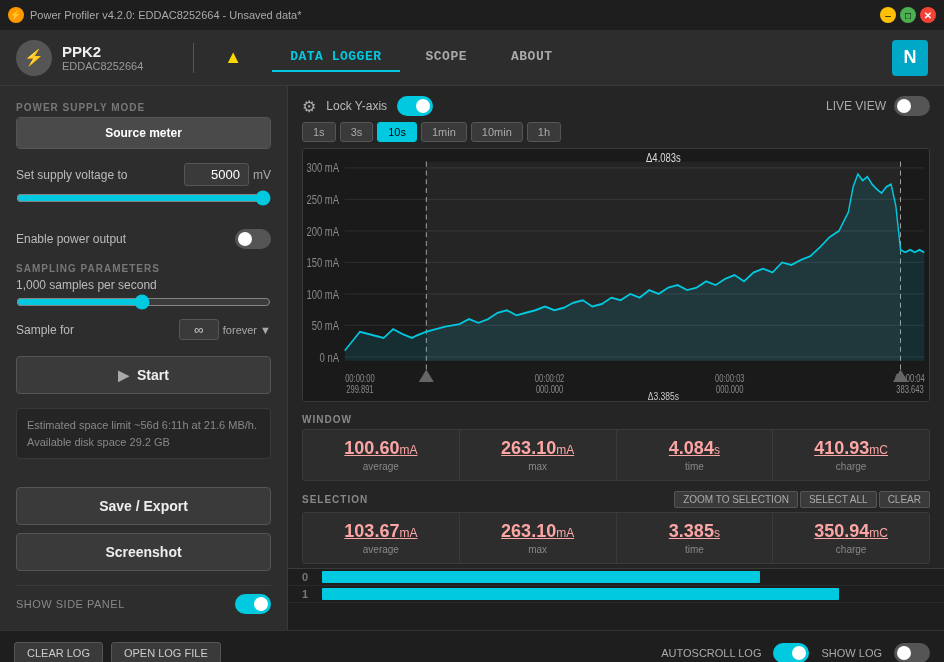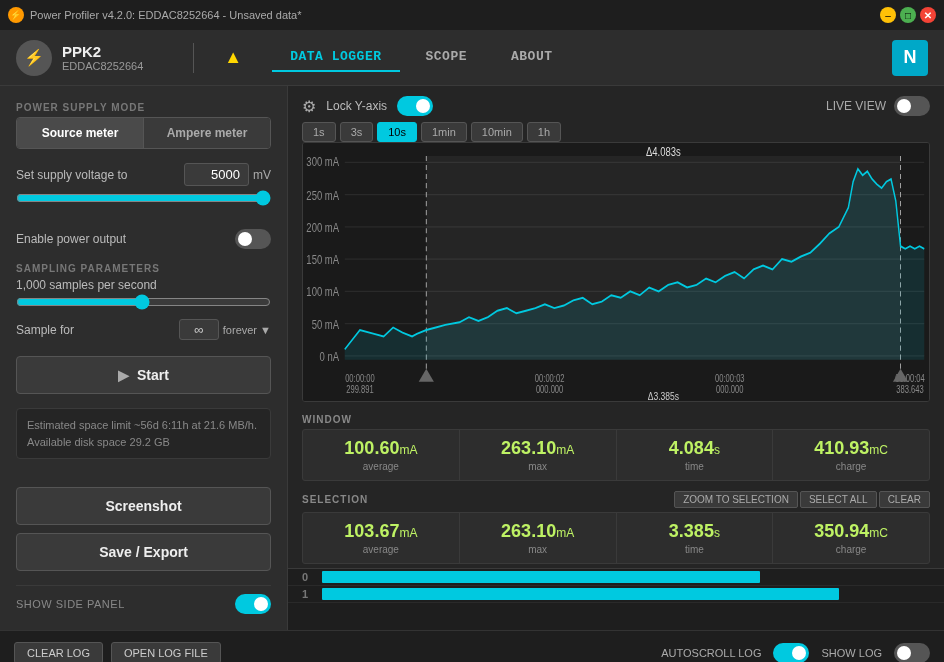--- a/index.html
+++ b/index.html
@@ -86,21 +86,21 @@
     .chart-wrapper { flex: 1; position: relative; background: #1e1e1e; border: 1px solid #3a3a3a; border-radius: 3px; overflow: hidden; }
     .chart-svg { width: 100%; height: 100%; }
     .y-axis-label { font-size: 10px; fill: #888; }
     .delta-label { font-size: 10px; fill: #ddd; }
 
     
     .stats-section { padding: 6px 14px 4px 14px; }
     .stats-header { font-size: 10px; font-weight: 700; color: #888; letter-spacing: 1px; margin-bottom: 4px; }
     .stats-grid { display: grid; grid-template-columns: repeat(4, 1fr); gap: 1px; background: #3a3a3a; border: 1px solid #3a3a3a; border-radius: 3px; overflow: hidden; }
     .stat-cell { background: #2d2d2d; padding: 8px 10px; text-align: center; }
-    .stat-value { font-size: 18px; font-weight: 700; color: #bef264; }
+    .stat-value { font-size: 18px; font-weight: 700; color: #fca5a5; text-decoration: underline; }
     .stat-value .stat-unit { font-size: 12px; font-weight: 400; }
     .stat-label { font-size: 10px; color: #888; margin-top: 2px; }
 
     .selection-header { display: flex; align-items: center; justify-content: space-between; margin-bottom: 4px; }
     .selection-title { font-size: 10px; font-weight: 700; color: #888; letter-spacing: 1px; }
     .selection-btns { display: flex; gap: 2px; }
     .sel-btn { background: #3a3a3a; border: 1px solid #555; color: #aaa; padding: 2px 8px; font-size: 10px; border-radius: 2px; cursor: pointer; }
 
     
     #log-area { height: 62px; background: #1e1e1e; border-top: 1px solid #3a3a3a; display: flex; flex-direction: column; overflow: hidden; }
@@ -157,21 +157,20 @@
 </div>
 
 <div id="main">
 
   <div id="sidebar">
 
     <div>
       <div class="section-label">POWER SUPPLY MODE</div>
       <div class="tab-group">
         <button class="tab-btn active">Source meter</button>
-        <button class="tab-btn">Ampere meter</button>
       </div>
     </div>
 
     <div>
       <div class="form-row">
         <span class="form-label">Set supply voltage to</span>
         <div class="form-value-box">
           <input class="num-input" type="text" value="5000" style="">
           <span class="unit-label">mV</span>
         </div>
@@ -210,24 +209,24 @@
 
     <button class="big-btn">
       <span class="play-icon">▶</span>
       <span>Start</span>
     </button>
 
     <div class="info-box">Estimated space limit ~56d 6:11h at 21.6 MB/h. Available disk space 29.2 GB</div>
 
     <div class="sidebar-bottom">
       <button class="big-btn">
-        <span>Screenshot</span>
+        <span>Save / Export</span>
       </button>
       <button class="big-btn">
-        <span>Save / Export</span>
+        <span>Screenshot</span>
       </button>
     </div>
 
     <div class="show-panel-row">
       <span class="show-panel-label">SHOW SIDE PANEL</span>
       <label class="toggle">
         <input type="checkbox" checked="" style="">
         <span class="toggle-slider"></span>
       </label>
     </div>
@@ -245,21 +244,21 @@
           <span class="toggle-slider"></span>
         </label>
         <div class="live-view-row">
           <span>LIVE VIEW</span>
           <label class="toggle" style="width:36px;height:20px;">
             <input type="checkbox" style="">
             <span class="toggle-slider"></span>
           </label>
         </div>
       </div>
-      <div class="time-btns" style="align-items:flex-end;">
+      <div class="time-btns" style="margin-bottom:6px;align-items:flex-end;">
         <button class="time-btn">1s</button>
         <button class="time-btn">3s</button>
         <button class="time-btn active">10s</button>
         <button class="time-btn">1min</button>
         <button class="time-btn">10min</button>
         <button class="time-btn">1h</button>
       </div>
 
       <div class="chart-wrapper">
         <svg class="chart-svg" viewBox="0 0 660 200" preserveAspectRatio="none">

